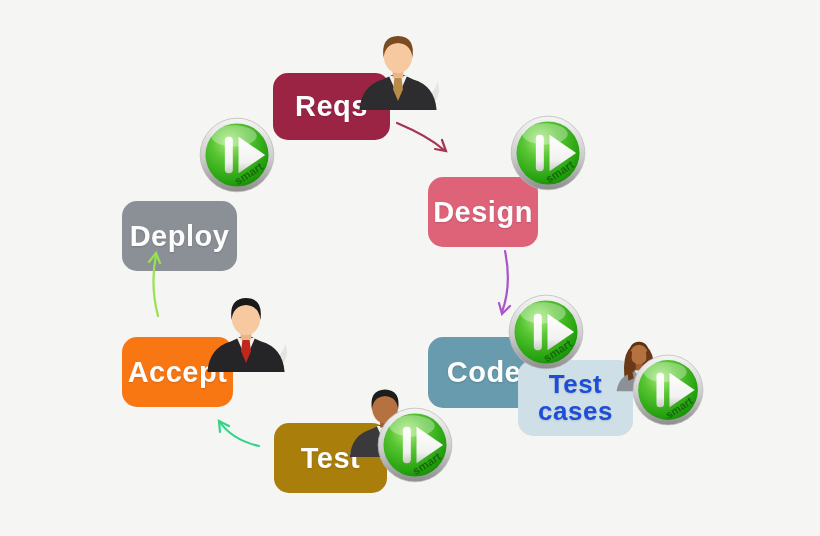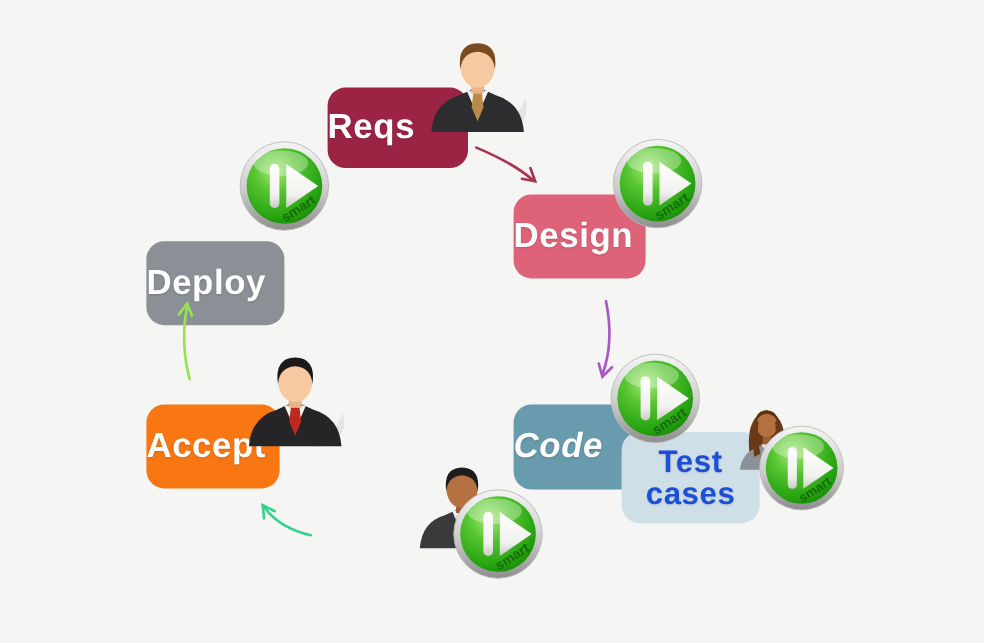--- a/index.html
+++ b/index.html
@@ -1,28 +1,28 @@
 <!DOCTYPE html>
 <html><head>
 <meta charset="utf-8">
 <style>
   html,body{margin:0;padding:0;}
   body{font-family:"Liberation Sans", sans-serif;background:#f5f5f3;}
   .canvas{position:relative;width:820px;height:536px;background:#f5f5f3;overflow:hidden;}
 
   
-  .node{position:absolute;border-radius:15px;display:flex;align-items:center;justify-content:flex-start;}
+  .node{position:absolute;border-radius:15px;display:flex;align-items:center;justify-content:center;}
   .node-label{color:#fdfdfd;font-weight:bold;font-size:29px;letter-spacing:.5px;
               text-shadow:0 1px 2px rgba(0,0,0,.15);text-align:center;line-height:1.05;}
   .n-reqs     {left:273px;top:73px; width:117px;height:67px;}
-  .n-design   {left:428px;top:162px;width:110px;height:70px;}
+  .n-design   {left:428px;top:177px;width:110px;height:70px;}
   .n-deploy   {left:122px;top:160px;width:115px;height:70px;}
   .n-accept   {left:122px;top:337px;width:111px;height:70px;}
   .n-test     {left:274px;top:423px;width:113px;height:70px;}
-  .n-code     {left:428px;top:337px;width:112px;height:71px;font-style:italic;}
+  .n-code     {left:428px;top:337px;width:112px;height:71px;}
   .n-testcases{left:518px;top:360px;width:115px;height:76px;}
   .n-testcases .node-label{font-size:26px;color:#1d4ed8;}
 
   
   .person{position:absolute;}
   .p-reqs  {left:353px;top:31px; width:90px;height:79px;}
   .p-accept{left:201px;top:293px;width:90px;height:79px;}
   .p-test  {left:344px;top:385px;width:82px;height:72px;}
   .p-woman {left:606px;top:323px;width:66px;height:76px;}
 
@@ -74,20 +74,23 @@
   </div>
 
   <div class="node n-deploy" style="background-color: rgb(138, 144, 150); margin-top: 41px;">
     <span class="node-label">Deploy</span>
   </div>
 
   <div class="node n-accept" style="background-color: rgb(249, 119, 19);">
     <span class="node-label">Accept</span>
   </div>
 
+  <div class="node n-test" style="background-color: rgb(169, 126, 11);">
+    <span class="node-label">Test</span>
+  </div>
 
   <div class="node n-code" style="background-color: rgb(103, 155, 173);">
     <span class="node-label">Code</span>
   </div>
 
   <div class="node n-testcases" style="background-color: rgb(207, 223, 232);">
     <span class="node-label">Test cases</span>
   </div>
 
   <svg class="person p-reqs" viewBox="0 0 100 88">

